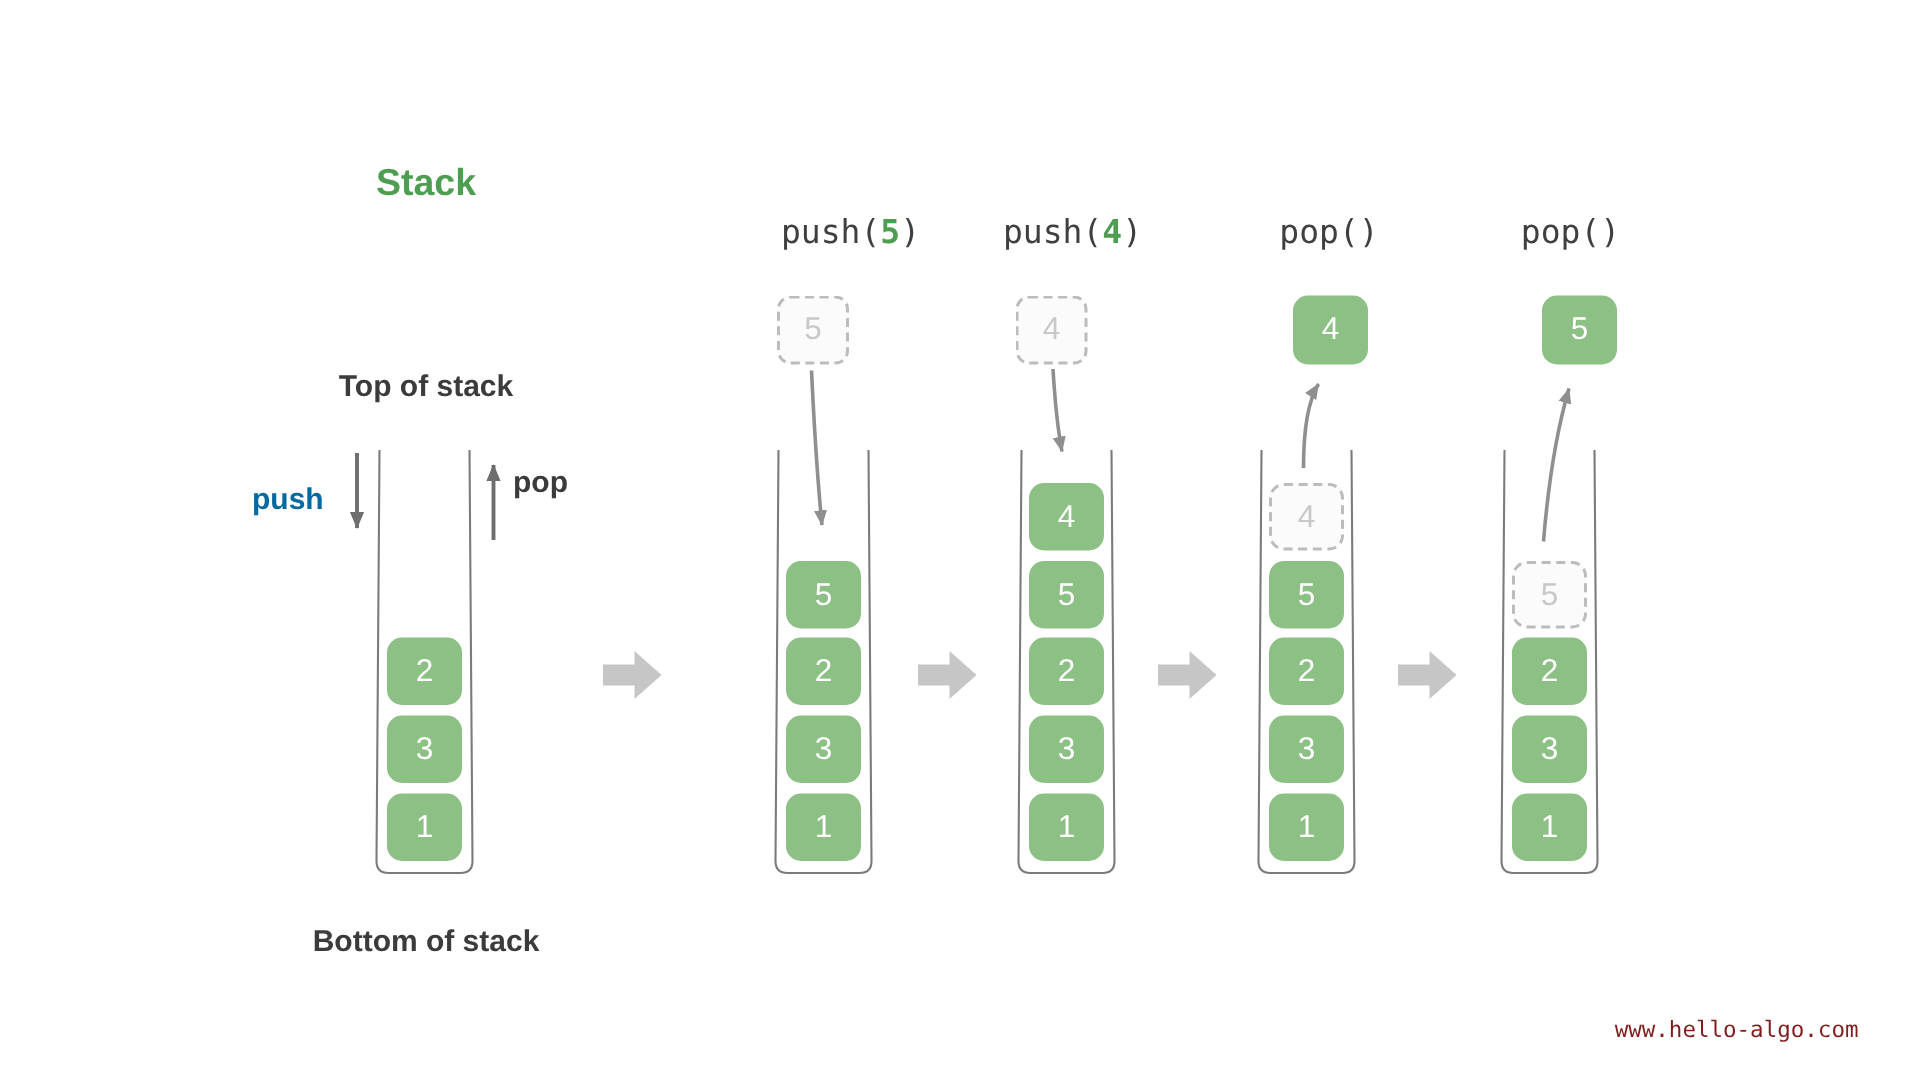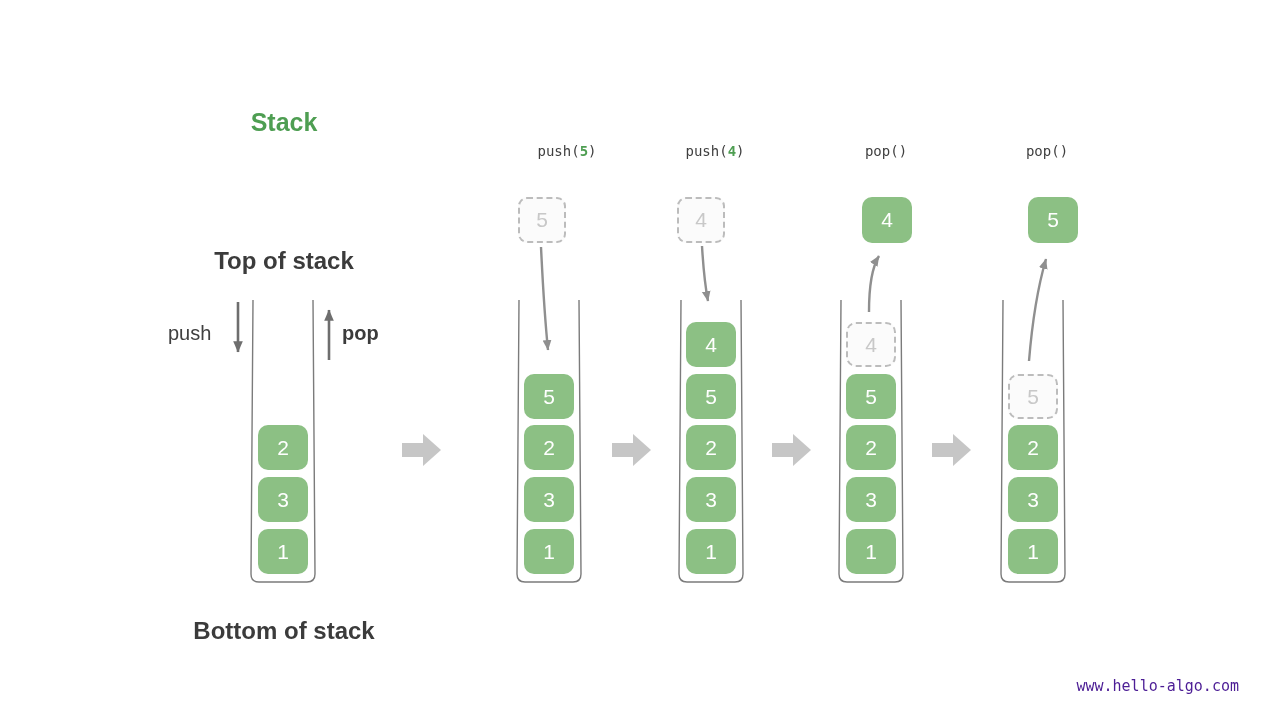--- a/index.html
+++ b/index.html
@@ -8,32 +8,32 @@
     font-family:"Liberation Sans", sans-serif;
   }
   .svg-layer{position:absolute;left:0;top:0;width:1280px;height:720px;z-index:1;}
   .hud{position:absolute;z-index:2;}
 
   .diagram-title{
     top:108px;left:284px;transform:translateX(-50%);
     font-size:25px;font-weight:bold;color:#4e9e52;white-space:nowrap;
   }
   .label-dark{
-    font-size:24px;font-weight:bold;color:#3b3b3b;white-space:nowrap;
+    font-size:20px;font-weight:bold;color:#3b3b3b;white-space:nowrap;
     transform:translateX(-50%);
   }
   .label-top{top:247px;left:284px;}
   .label-bottom{top:617px;left:284px;text-align:right;}
-  .label-push{top:322px;left:168px;transform:none;font-size:20px;font-weight:normal;color:#404040;}
-  .label-pop{top:322px;left:342px;transform:none;font-size:20px;font-weight:bold;color:#3b3b3b;}
+  .label-push{top:322px;left:168px;transform:none;font-size:20px;font-weight:bold;color:#0369a1;}
+  .label-pop{top:311px;left:342px;transform:none;font-size:20px;font-weight:bold;color:#3b3b3b;}
 
   .op-label{
     top:143px;transform:translateX(-50%);
     font-family:"DejaVu Sans Mono", monospace;
-    font-size:14px;color:#3f3f3f;white-space:nowrap;
+    font-size:22px;color:#3f3f3f;white-space:nowrap;
   }
   .op-label .arg{color:#4e9e52;font-weight:bold;}
 
   .cell{
     position:absolute;z-index:3;width:50px;height:45px;border-radius:10px;
     background:#8cc084;color:#ffffff;font-size:21px;font-weight:500;
     display:flex;align-items:center;justify-content:center;box-sizing:border-box;
   }
   .cell.ghost{
     background:#fbfbfb;border:2px dashed #bcbcbc;color:#c8c8c8;font-weight:400;
@@ -41,21 +41,21 @@
   .floating{
     position:absolute;z-index:3;width:48px;height:46px;border-radius:9px;
     display:flex;align-items:center;justify-content:center;box-sizing:border-box;
     font-size:21px;top:197px;
   }
   .floating.ghost{background:#fbfbfb;border:2px dashed #bcbcbc;color:#c8c8c8;}
   .floating.popped{background:#8cc084;color:#fff;font-weight:500;width:50px;border-radius:10px;}
 
   .watermark{
     right:41px;top:677px;font-family:"DejaVu Sans Mono", monospace;
-    font-size:15px;color:#4c1d95;white-space:nowrap;
+    font-size:15px;color:#7f1d1d;white-space:nowrap;
   }
 </style>
 </head>
 <body>
 
 <div class="canvas">
 
   <svg class="svg-layer" viewBox="0 0 1280 720">
     <defs>
       <marker id="ah-light" viewBox="0 0 10 9" markerWidth="11" markerHeight="10" refX="9" refY="4.5" orient="auto" markerUnits="userSpaceOnUse">

